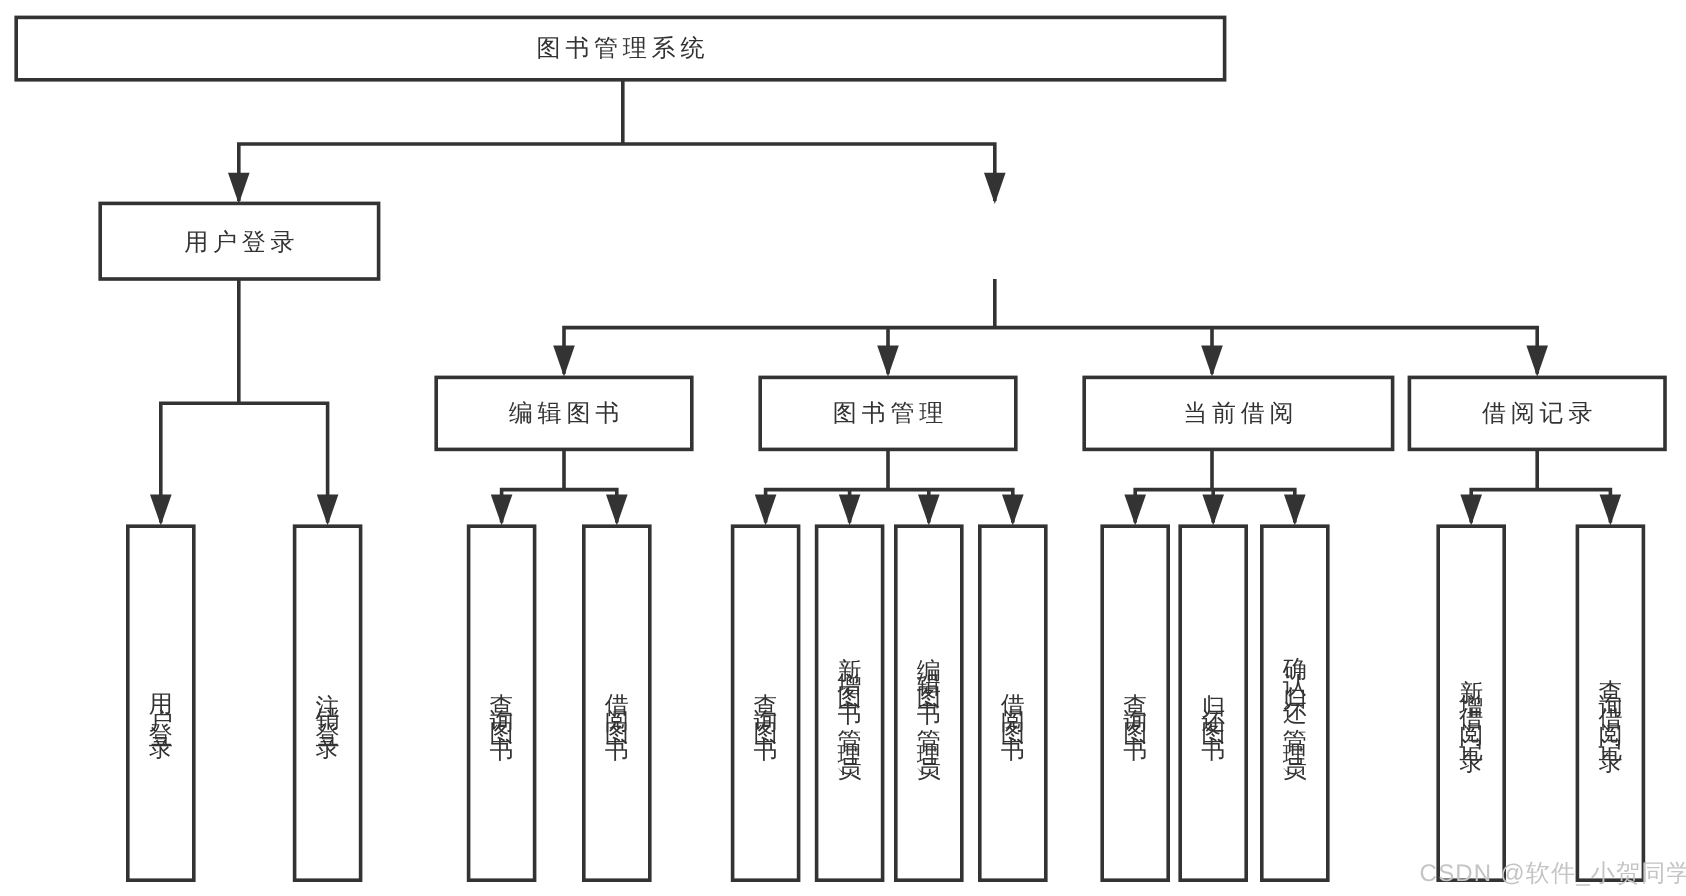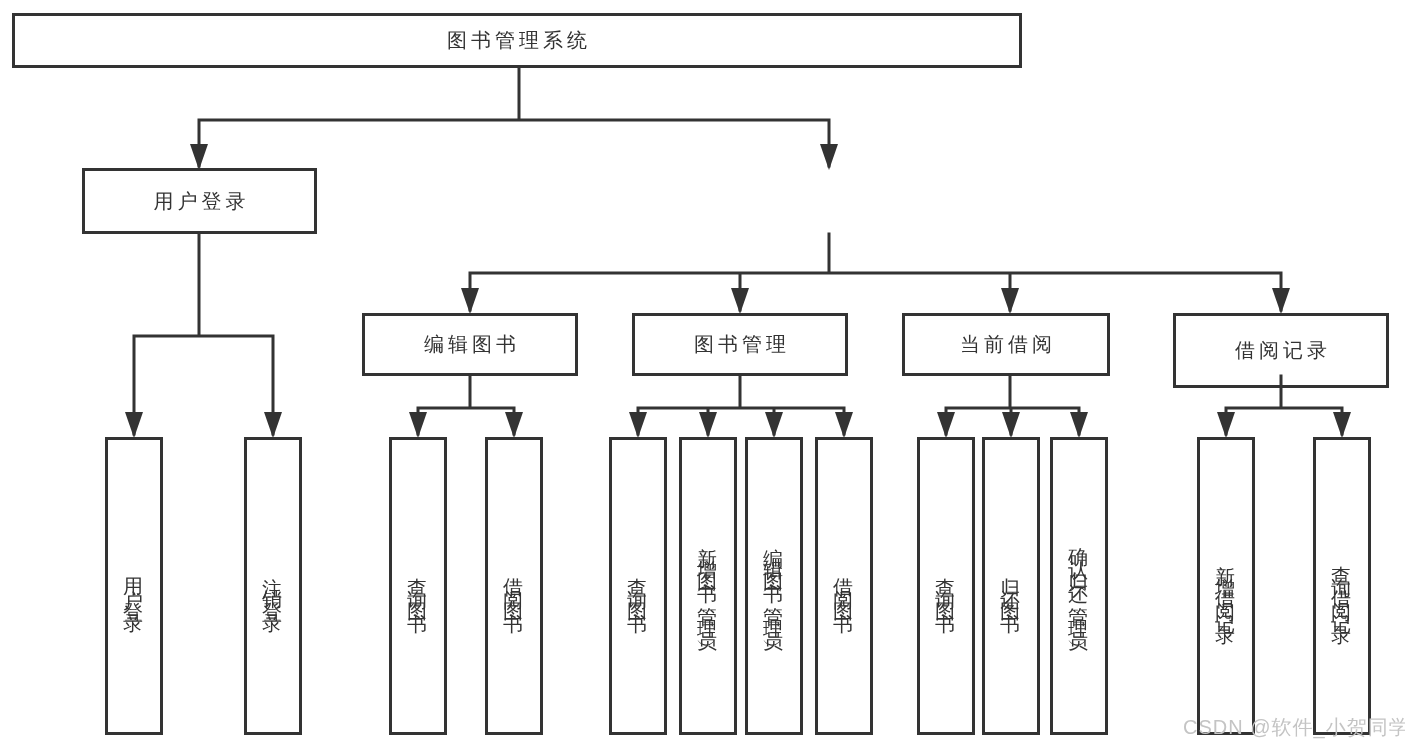--- a/index.html
+++ b/index.html
@@ -75,22 +75,22 @@
       <polygon points="1217,412 1235,412 1226,438"></polygon>
       <polygon points="1333,412 1351,412 1342,438"></polygon>
     </svg>
 
   <div class="node" style="left:12px;top:13px;width:1010px;height:55px;">图书管理系统</div>
 
   <div class="node" style="left:82px;top:168px;width:235px;height:66px;">用户登录</div>
 
   <div class="node" style="left:362px;top:313px;width:216px;height:63px;">编辑图书</div>
   <div class="node" style="left:632px;top:313px;width:216px;height:63px;">图书管理</div>
-  <div class="node" style="left:902px;top:313px;width:208px;height:63px;">当前借阅</div>
-  <div class="node" style="left:1173px;top:313px;width:216px;height:75px;">借阅记录</div>
+  <div class="node" style="left:902px;top:313px;width:260px;height:63px;">当前借阅</div>
+  <div class="node" style="left:1173px;top:313px;width:216px;height:63px;">借阅记录</div>
 
   <div class="node leaf" style="left:105px;top:437px;width:58px;height:298px;">用户登录</div>
   <div class="node leaf" style="left:244px;top:437px;width:58px;height:298px;">注销登录</div>
 
   <div class="node leaf" style="left:389px;top:437px;width:58px;height:298px;">查询图书</div>
   <div class="node leaf" style="left:485px;top:437px;width:58px;height:298px;">借阅图书</div>
 
   <div class="node leaf" style="left:609px;top:437px;width:58px;height:298px;">查询图书</div>
   <div class="node leaf" style="left:679px;top:437px;width:58px;height:298px;">新增图书（管理员）</div>
   <div class="node leaf" style="left:745px;top:437px;width:58px;height:298px;">编辑图书（管理员）</div>

